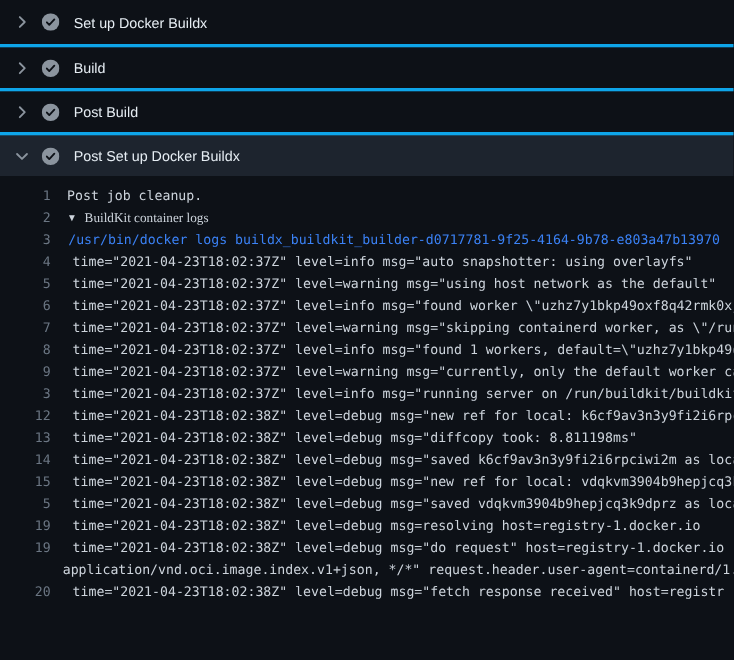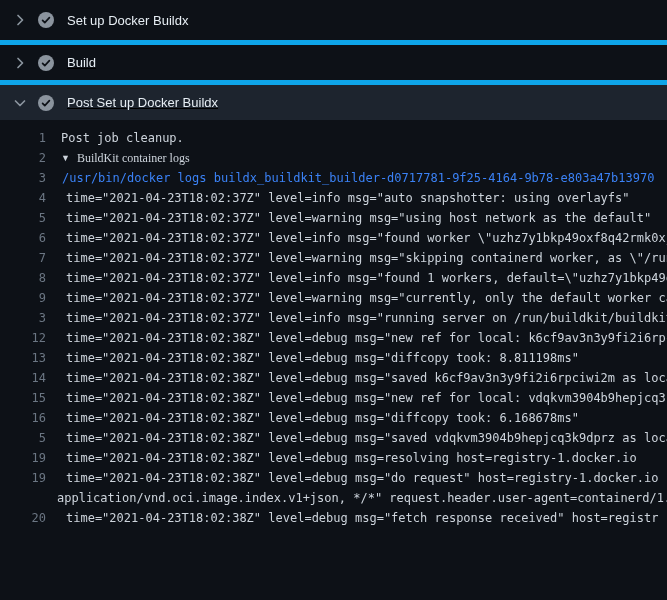--- a/index.html
+++ b/index.html
@@ -9,21 +9,21 @@
   }
   .app { width: 667px; height: 600px; overflow: hidden; }
 
   
   .steps { width: 100%; }
   .step {
     display: flex; align-items: center;
     height: 40px; padding-left: 12px; gap: 10px;
     cursor: pointer;
   }
-  .step + .step { border-top: 5px solid #0ea5e9; text-decoration: underline; }
+  .step + .step { border-top: 3px solid #0ea5e9; }
   .step.expanded { background: var(--hdr-bg, #1d242e); text-align: center; }
   .step .chev, .step .status {
     width: 16px; height: 16px; flex: none;
     display: inline-flex; align-items: center; justify-content: center;
   }
   .step .label {
     font-family: "Liberation Sans", sans-serif;
     font-size: 13px; color: var(--label, #e6edf3);
     margin-left: 3px;
   }
@@ -82,20 +82,34 @@
           </svg>
         </span>
         <span class="status">
           <svg width="16" height="16" viewBox="0 0 16 16">
             <circle cx="8" cy="8" r="8" fill="#8b949e"></circle>
             <path d="M4.6 8.3 l2.2 2.3 4.6-4.9" stroke="#0d1117" stroke-width="1.7" fill="none" stroke-linecap="round" stroke-linejoin="round"></path>
           </svg>
         </span>
         <span class="label">Build</span>
       </div>
+      <div class="step">
+        <span class="chev">
+          <svg width="16" height="16" viewBox="0 0 16 16">
+            <path d="M6 3.5 L10.5 8 L6 12.5" stroke="#8b949e" stroke-width="1.7" fill="none" stroke-linecap="round" stroke-linejoin="round"></path>
+          </svg>
+        </span>
+        <span class="status">
+          <svg width="16" height="16" viewBox="0 0 16 16">
+            <circle cx="8" cy="8" r="8" fill="#8b949e"></circle>
+            <path d="M4.6 8.3 l2.2 2.3 4.6-4.9" stroke="#0d1117" stroke-width="1.7" fill="none" stroke-linecap="round" stroke-linejoin="round"></path>
+          </svg>
+        </span>
+        <span class="label">Post Build</span>
+      </div>
       <div class="step expanded">
         <span class="chev">
           <svg width="16" height="16" viewBox="0 0 16 16">
             <path d="M3.5 6 L8 10.5 L12.5 6" stroke="#8b949e" stroke-width="1.7" fill="none" stroke-linecap="round" stroke-linejoin="round"></path>
           </svg>
         </span>
         <span class="status">
           <svg width="16" height="16" viewBox="0 0 16 16">
             <circle cx="8" cy="8" r="8" fill="#8b949e"></circle>
             <path d="M4.6 8.3 l2.2 2.3 4.6-4.9" stroke="#0d1117" stroke-width="1.7" fill="none" stroke-linecap="round" stroke-linejoin="round"></path>
@@ -155,24 +169,20 @@
       </div>
       <div class="lrow">
         <span class="lnum">14</span>
         <span class="ltext t-log">time="2021-04-23T18:02:38Z" level=debug msg="saved k6cf9av3n3y9fi2i6rpciwi2m as loca</span>
       </div>
       <div class="lrow">
         <span class="lnum">15</span>
         <span class="ltext t-log">time="2021-04-23T18:02:38Z" level=debug msg="new ref for local: vdqkvm3904b9hepjcq3k</span>
       </div>
       <div class="lrow">
-        <span class="lnum">16</span>
-        <span class="ltext t-log">time="2021-04-23T18:02:38Z" level=debug msg="diffcopy took: 6.168678ms"</span>
-      </div>
-      <div class="lrow">
         <span class="lnum">5</span>
         <span class="ltext t-log">time="2021-04-23T18:02:38Z" level=debug msg="saved vdqkvm3904b9hepjcq3k9dprz as loca</span>
       </div>
       <div class="lrow">
         <span class="lnum">19</span>
         <span class="ltext t-log">time="2021-04-23T18:02:38Z" level=debug msg=resolving host=registry-1.docker.io</span>
       </div>
       <div class="lrow">
         <span class="lnum">19</span>
         <span class="ltext t-log">time="2021-04-23T18:02:38Z" level=debug msg="do request" host=registry-1.docker.io r</span>

